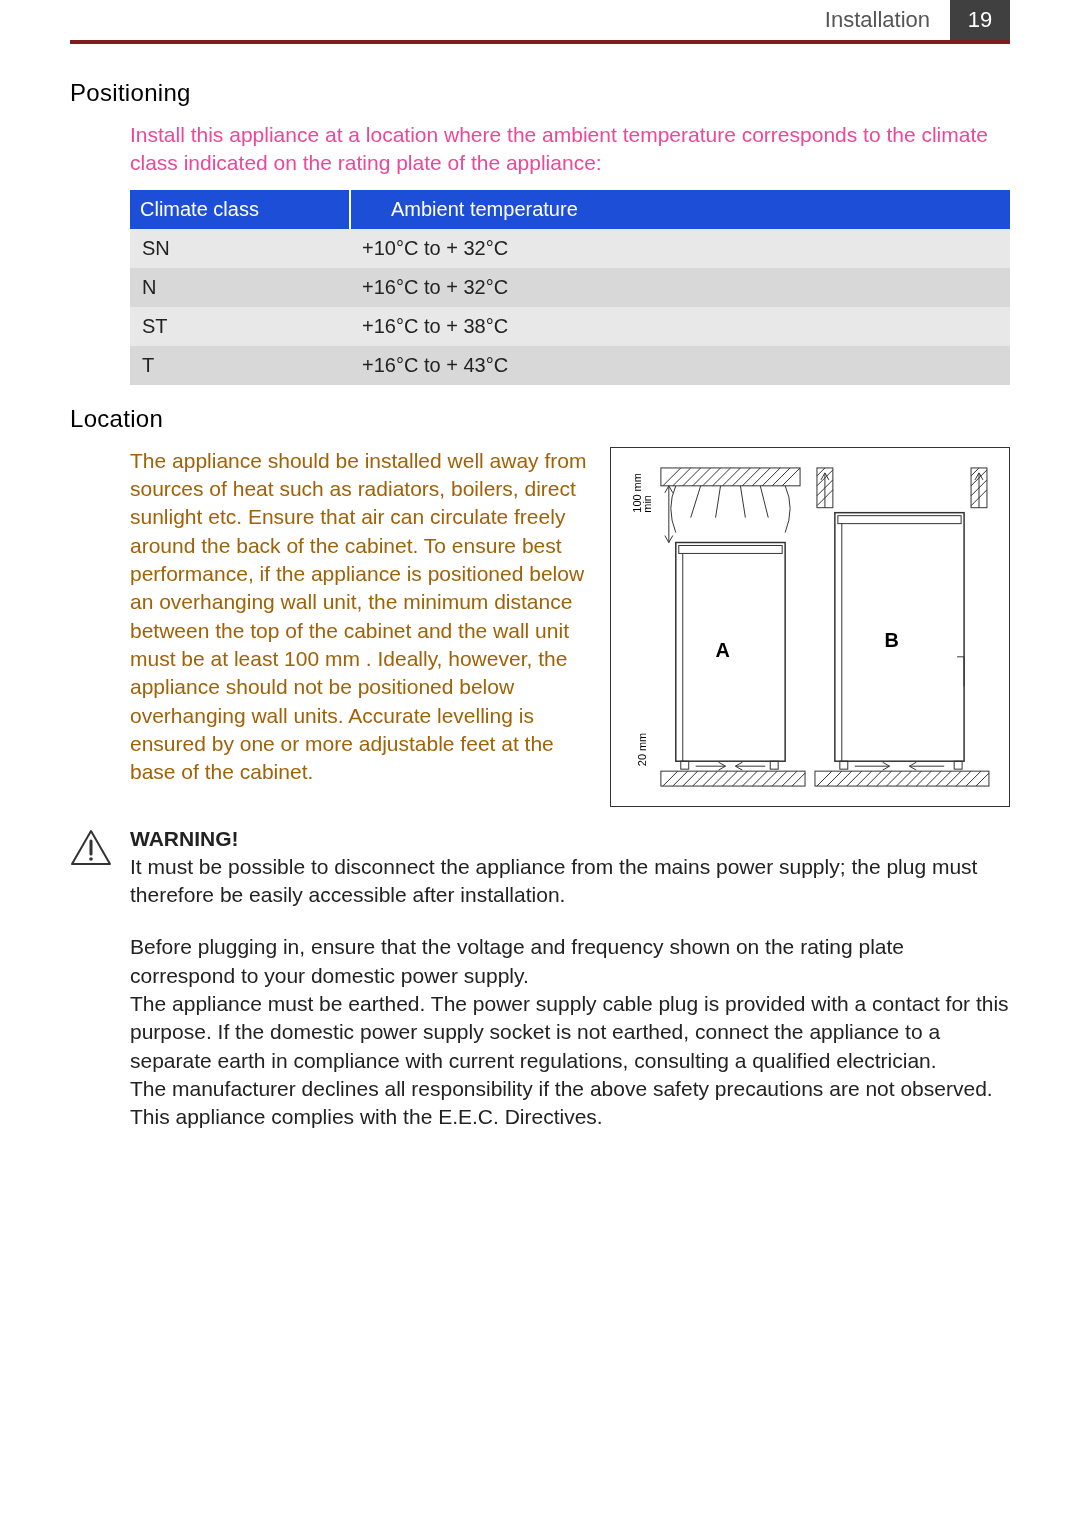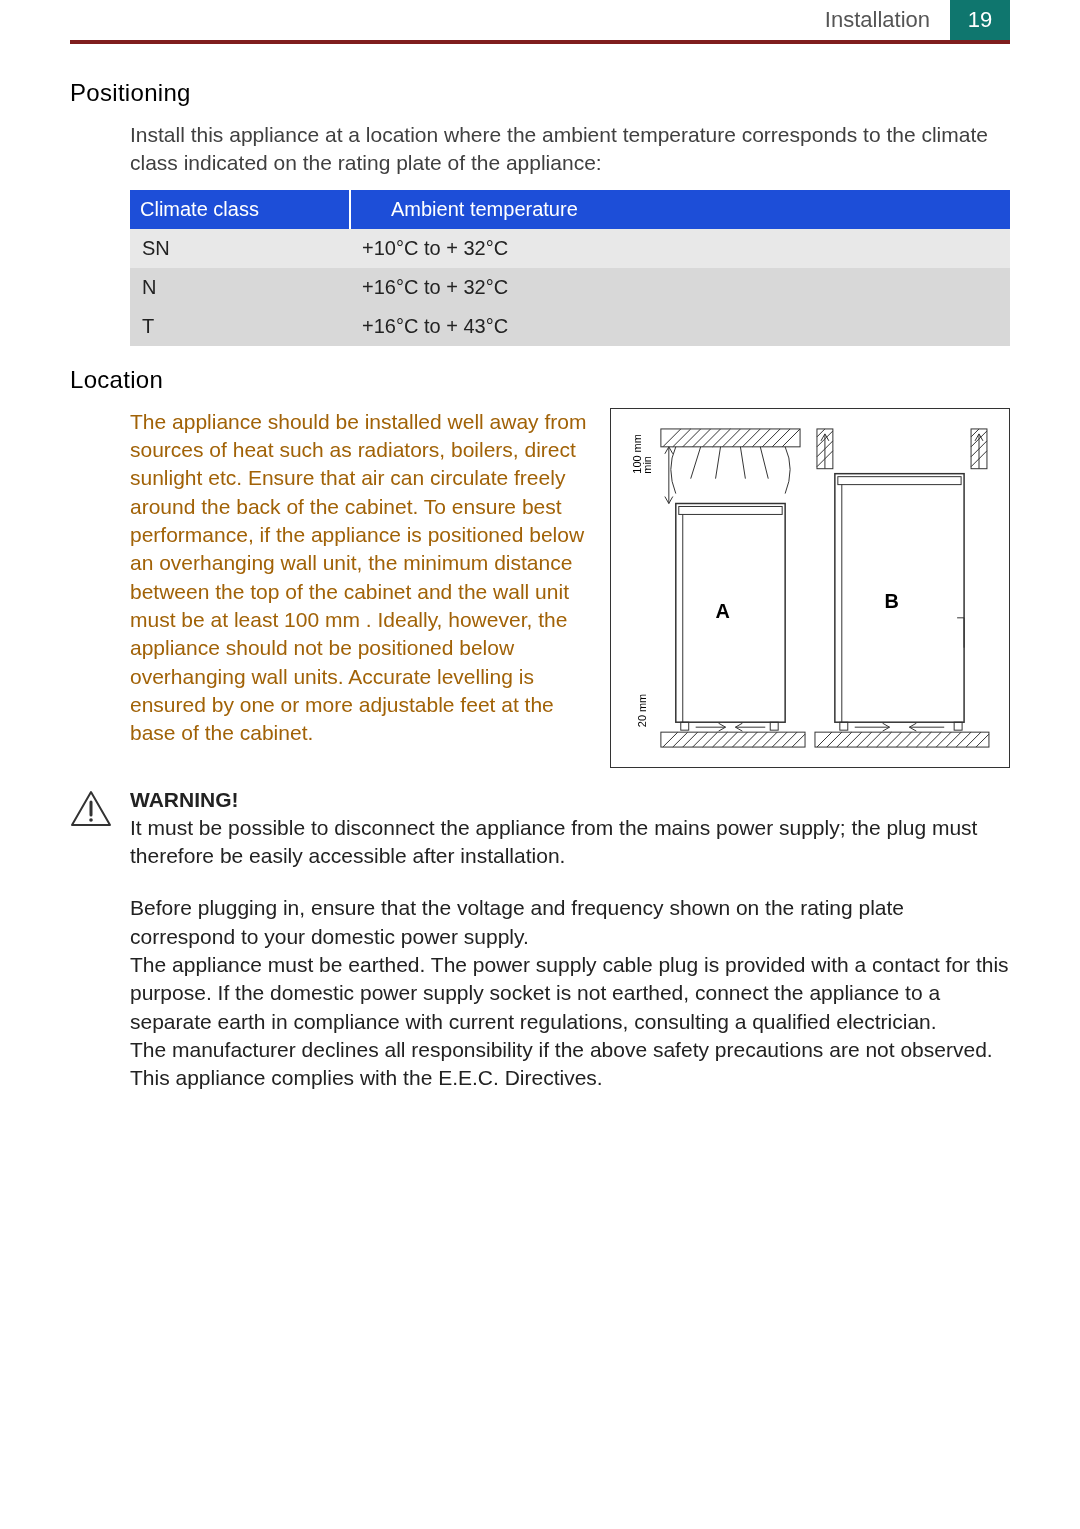--- a/index.html
+++ b/index.html
@@ -26,40 +26,40 @@
       padding-right: 0;
       margin-bottom: 35px;
     }
     .header-title {
       color: #555;
       font-size: 22px;
       font-weight: 300;
       margin-right: 20px;
     }
     .page-number {
-      background: #0f766e;
+      background: #404040;
       color: #fff;
       width: 60px;
       height: 40px;
       display: flex;
       align-items: center;
       justify-content: center;
       font-size: 22px;
     }
     h2 {
       font-weight: 300;
       font-size: 24px;
       color: #000000;
       margin-bottom: 14px;
       letter-spacing: 0.3px;
     }
     .intro-text {
       margin-left: 60px;
       font-size: 21px;
-      color: #404040;
+      color: #ec4899;
       line-height: 1.35;
       margin-bottom: 12px;
       font-weight: 300;
     }
     table {
       width: calc(100% - 60px);
       margin-left: 60px;
       border-collapse: collapse;
       margin-bottom: 20px;
     }
@@ -165,20 +165,24 @@
       </tr>
     </thead>
     <tbody>
       <tr class="odd">
         <td>SN</td>
         <td>+10°C to + 32°C</td>
       </tr>
       <tr class="even">
         <td>N</td>
         <td>+16°C to + 32°C</td>
+      </tr>
+      <tr class="odd">
+        <td>ST</td>
+        <td>+16°C to + 38°C</td>
       </tr>
       <tr class="even">
         <td>T</td>
         <td>+16°C to + 43°C</td>
       </tr>
     </tbody>
   </table>
 
   <h2>Location</h2>
   <div class="location-wrap">

